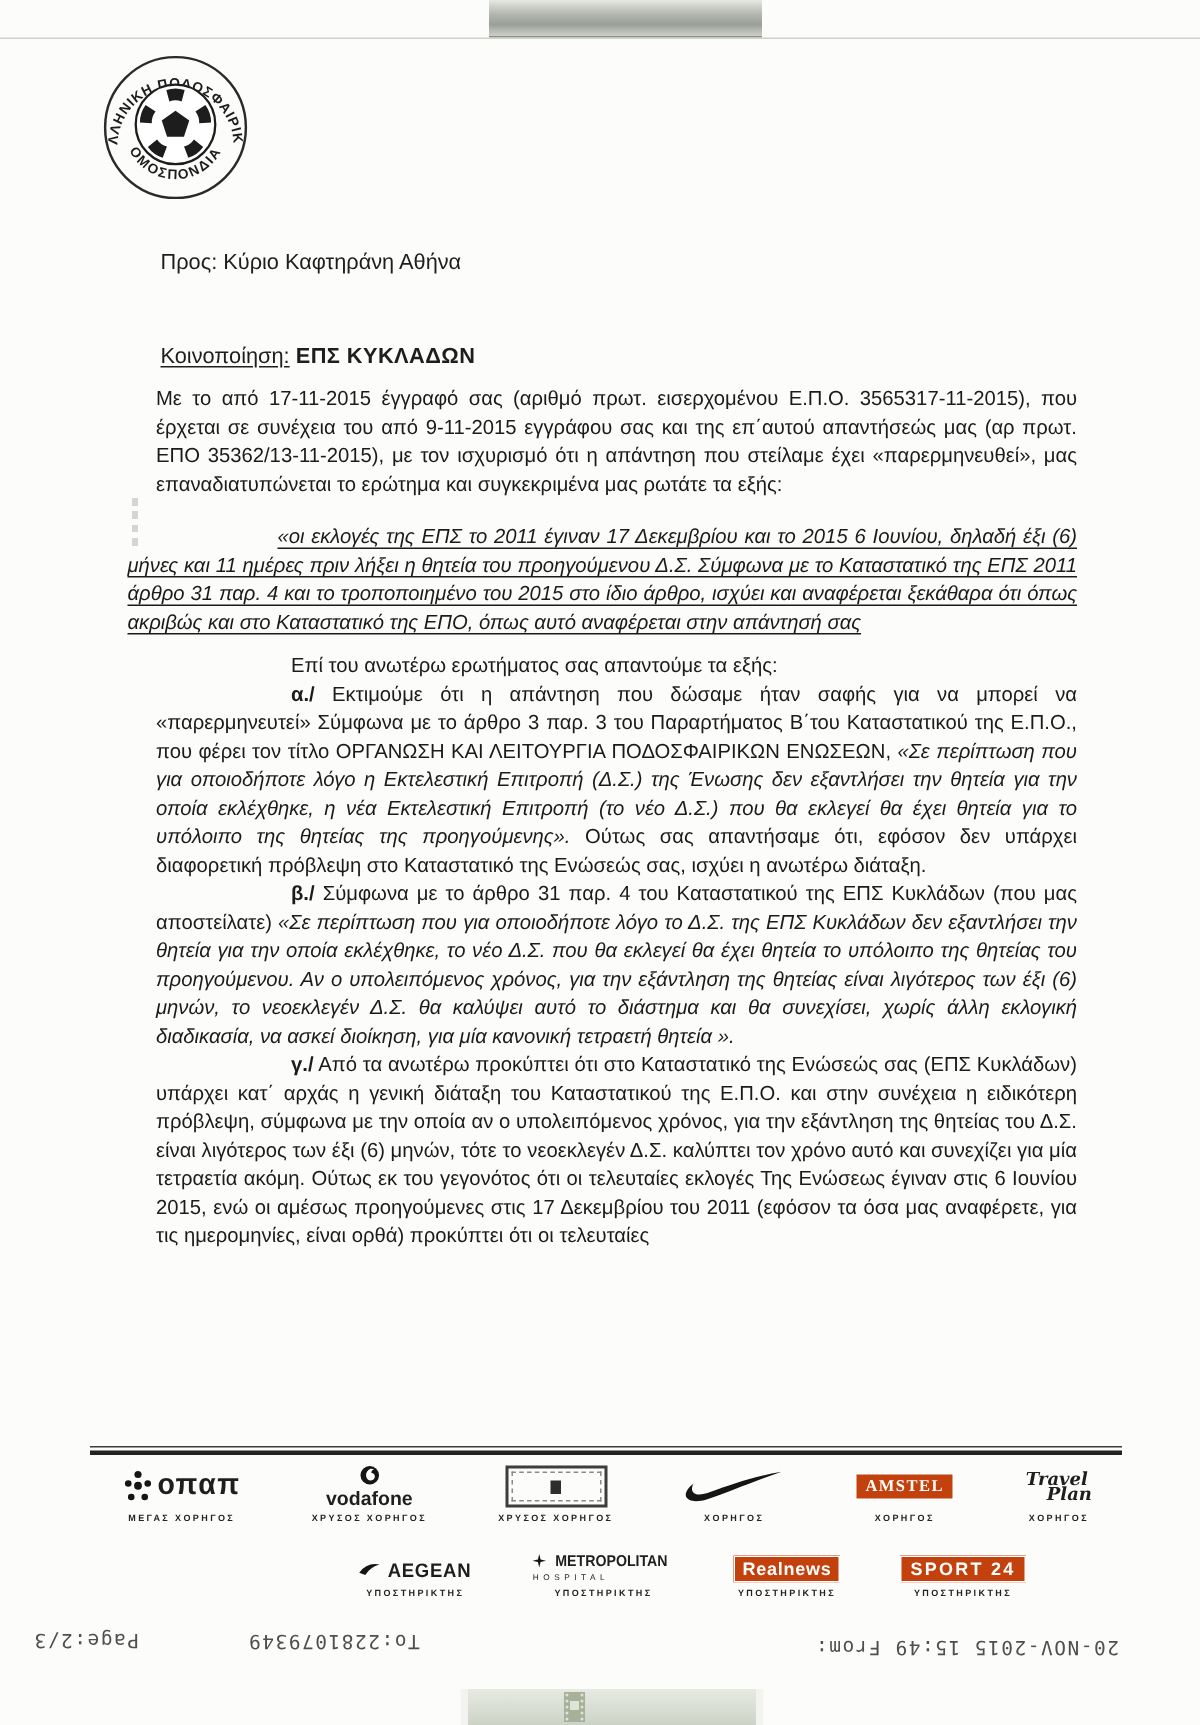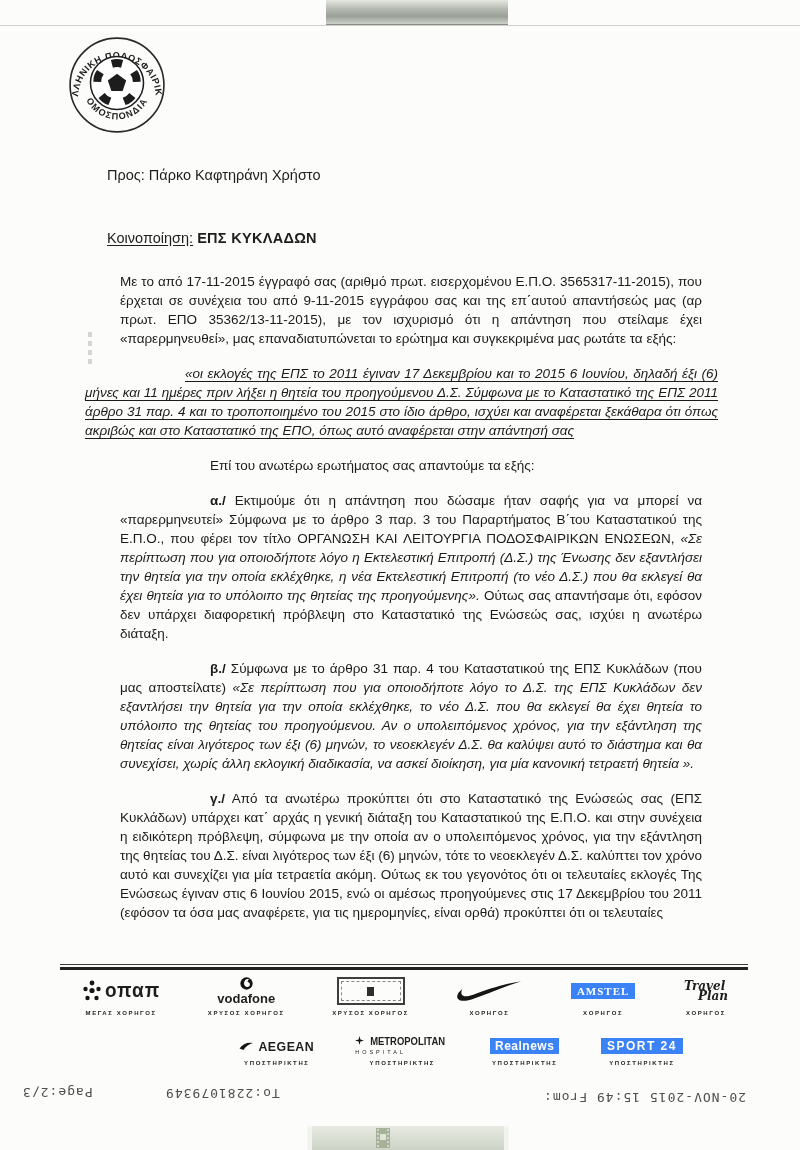--- a/index.html
+++ b/index.html
@@ -14,21 +14,21 @@
     background:linear-gradient(180deg,#e7eae1,#ccd3c6);
     border-left:5px solid #f3f4f0;border-right:5px solid #f3f4f0;}
   .film-icon{position:absolute;left:62px;top:2px;}
   .scan-smudge{position:absolute;left:88px;top:332px;width:4px;height:34px;opacity:.55;
     background:repeating-linear-gradient(180deg,#b5b5b0 0 5px,transparent 5px 9px);}
   
   .emblem{position:absolute;left:66px;top:34px;width:102px;height:102px;}
   
   .col{position:absolute;left:104px;top:256px;width:614px;font-size:13.5px;line-height:19px;
        text-align:justify;color:#1b1b1b;}
-  .col p{margin:16px;}
+  .col p{margin:0;}
   .addr-to{position:absolute;left:107px;top:152px;font-size:14.5px;}
   .cc-line{position:absolute;left:107px;top:215px;font-size:14.5px;}
   .cc-label{text-decoration:underline;text-underline-offset:2px;}
   .cc-value{font-weight:bold;letter-spacing:.3px;}
   .quote{font-style:italic;text-decoration:underline;text-underline-offset:3px;
          margin-left:-19px !important;width:633px;}
   .q1{margin-top:16px !important;text-indent:100px;}
   .q2{margin-top:10px !important;text-indent:112px;}
   .ans{margin-top:10px !important;text-indent:90px;}
   .bpar{text-indent:90px;}
@@ -46,21 +46,21 @@
           justify-content:space-between;align-items:flex-start;}
   .tile{display:flex;flex-direction:column;align-items:center;gap:4px;}
   .logo-area{height:30px;display:flex;align-items:center;justify-content:center;gap:3px;}
   .logo-area2{height:20px;display:flex;align-items:center;justify-content:center;gap:3px;}
   .cap{font-size:6px;font-weight:bold;letter-spacing:1.6px;color:#242424;white-space:nowrap;}
   .opap-word{font-weight:bold;font-size:19px;letter-spacing:1px;transform:scaleY(1.05);}
   .vf-word{font-weight:bold;font-size:13px;}
   .frame-box{width:64px;height:24px;border:2px solid #3d3d3d;outline:1px dashed #8a8a8a;
     outline-offset:-5px;display:flex;align-items:center;justify-content:center;}
   .frame-dot{width:7px;height:9px;background:#2e2e2e;}
-  .black-box{background:#3b82f6;color:#fff;padding:3px 7px;box-shadow:inset 0 0 0 1px #fff;
+  .black-box{background:#c2410c;color:#fff;padding:3px 7px;box-shadow:inset 0 0 0 1px #fff;
     display:inline-block;white-space:nowrap;}
   .amstel{font-family:"Liberation Serif",serif;font-weight:bold;font-size:11px;letter-spacing:1px;}
   .realnews{font-weight:bold;font-size:12px;letter-spacing:.5px;padding:2px 6px;}
   .sport24{font-weight:bold;font-size:12px;letter-spacing:1.5px;padding:2px 7px;}
   .tplan{font-family:"DejaVu Serif",serif;font-style:italic;font-weight:bold;font-size:12px;
     line-height:10px;text-align:left;}
   .tplan .l2{margin-left:14px;text-align:center;}
   .aegean-word{font-weight:bold;font-size:13px;letter-spacing:.5px;transform:scaleX(.95);}
   .metro{display:flex;flex-direction:column;align-items:flex-start;line-height:10px;}
   .metro-word{font-weight:bold;font-size:10.5px;transform:scaleX(.9);}
@@ -98,21 +98,21 @@
       <circle cx="50" cy="48" r="26" fill="#fff" stroke="#1d1d1d" stroke-width="1.5"></circle>
       <path d="M50 39 L59 45.5 L55.5 56 L44.5 56 L41 45.5 Z" fill="#1d1d1d"></path>
       <use href="#patch" fill="#1d1d1d"></use>
       <use href="#patch" fill="#1d1d1d" transform="rotate(72 50 48)"></use>
       <use href="#patch" fill="#1d1d1d" transform="rotate(144 50 48)"></use>
       <use href="#patch" fill="#1d1d1d" transform="rotate(216 50 48)"></use>
       <use href="#patch" fill="#1d1d1d" transform="rotate(288 50 48)"></use>
     </g>
   </svg>
 
-  <p class="addr-to">Προς: Πάρκο Καφτηράνη Χρήστο</p>
+  <p class="addr-to">Προς: Κύριο Καφτηράνη Αθήνα</p>
   <p class="cc-line"><span class="cc-label">Κοινοποίηση:</span> <span class="cc-value">ΕΠΣ ΚΥΚΛΑΔΩΝ</span></p>
 
   <div class="col">
     <p>Με το από 17-11-2015 έγγραφό σας (αριθμό πρωτ. εισερχομένου Ε.Π.Ο. 3565317-11-2015), που έρχεται σε συνέχεια του από 9-11-2015 εγγράφου σας και της επ΄αυτού απαντήσεώς μας (αρ πρωτ. ΕΠΟ 35362/13-11-2015), με τον ισχυρισμό ότι η απάντηση που στείλαμε έχει «παρερμηνευθεί», μας επαναδιατυπώνεται το ερώτημα και συγκεκριμένα μας ρωτάτε τα εξής:</p>
     <p class="quote q1">«οι εκλογές της ΕΠΣ το 2011 έγιναν 17 Δεκεμβρίου και το 2015 6 Ιουνίου, δηλαδή έξι (6) μήνες και 11 ημέρες πριν λήξει η θητεία του προηγούμενου Δ.Σ. Σύμφωνα με το Καταστατικό της ΕΠΣ 2011 άρθρο 31 παρ. 4 και το τροποποιημένο του 2015 στο ίδιο άρθρο, ισχύει και αναφέρεται ξεκάθαρα ότι όπως ακριβώς και στο Καταστατικό της ΕΠΟ, όπως αυτό αναφέρεται στην απάντησή σας</p>
     <p class="ans">Επί του ανωτέρω ερωτήματος σας απαντούμε τα εξής:</p>
     <p class="bpar"><span class="mk">α./</span><span> Εκτιμούμε ότι η απάντηση που δώσαμε ήταν σαφής για να μπορεί να «παρερμηνευτεί» Σύμφωνα με το άρθρο 3 παρ. 3 του Παραρτήματος Β΄του Καταστατικού της Ε.Π.Ο., που φέρει τον τίτλο ΟΡΓΑΝΩΣΗ ΚΑΙ ΛΕΙΤΟΥΡΓΙΑ ΠΟΔΟΣΦΑΙΡΙΚΩΝ ΕΝΩΣΕΩΝ, </span><span class="iq">«Σε περίπτωση που για οποιοδήποτε λόγο η Εκτελεστική Επιτροπή (Δ.Σ.) της Ένωσης δεν εξαντλήσει την θητεία για την οποία εκλέχθηκε, η νέα Εκτελεστική Επιτροπή (το νέο Δ.Σ.) που θα εκλεγεί θα έχει θητεία για το υπόλοιπο της θητείας της προηγούμενης».</span><span> Ούτως σας απαντήσαμε ότι, εφόσον δεν υπάρχει διαφορετική πρόβλεψη στο Καταστατικό της Ενώσεώς σας, ισχύει η ανωτέρω διάταξη.</span></p>
     <p class="bpar"><span class="mk">β./</span><span> Σύμφωνα με το άρθρο 31 παρ. 4 του Καταστατικού της ΕΠΣ Κυκλάδων (που μας αποστείλατε) </span><span class="iq">«Σε περίπτωση που για οποιοδήποτε λόγο το Δ.Σ. της ΕΠΣ Κυκλάδων δεν εξαντλήσει την θητεία για την οποία εκλέχθηκε, το νέο Δ.Σ. που θα εκλεγεί θα έχει θητεία το υπόλοιπο της θητείας του προηγούμενου. Αν ο υπολειπόμενος χρόνος, για την εξάντληση της θητείας είναι λιγότερος των έξι (6) μηνών, το νεοεκλεγέν Δ.Σ. θα καλύψει αυτό το διάστημα και θα συνεχίσει, χωρίς άλλη εκλογική διαδικασία, να ασκεί διοίκηση, για μία κανονική τετραετή θητεία ».</span></p>
     <p class="bpar"><span class="mk">γ./</span><span> Από τα ανωτέρω προκύπτει ότι στο Καταστατικό της Ενώσεώς σας (ΕΠΣ Κυκλάδων) υπάρχει κατ΄ αρχάς η γενική διάταξη του Καταστατικού της Ε.Π.Ο. και στην συνέχεια η ειδικότερη πρόβλεψη, σύμφωνα με την οποία αν ο υπολειπόμενος χρόνος, για την εξάντληση της θητείας του Δ.Σ. είναι λιγότερος των έξι (6) μηνών, τότε το νεοεκλεγέν Δ.Σ. καλύπτει τον χρόνο αυτό και συνεχίζει για μία τετραετία ακόμη. Ούτως εκ του γεγονότος ότι οι τελευταίες εκλογές Της Ενώσεως έγιναν στις 6 Ιουνίου 2015, ενώ οι αμέσως προηγούμενες στις 17 Δεκεμβρίου του 2011 (εφόσον τα όσα μας αναφέρετε, για τις ημερομηνίες, είναι ορθά) προκύπτει ότι οι τελευταίες</span></p>
   </div>

